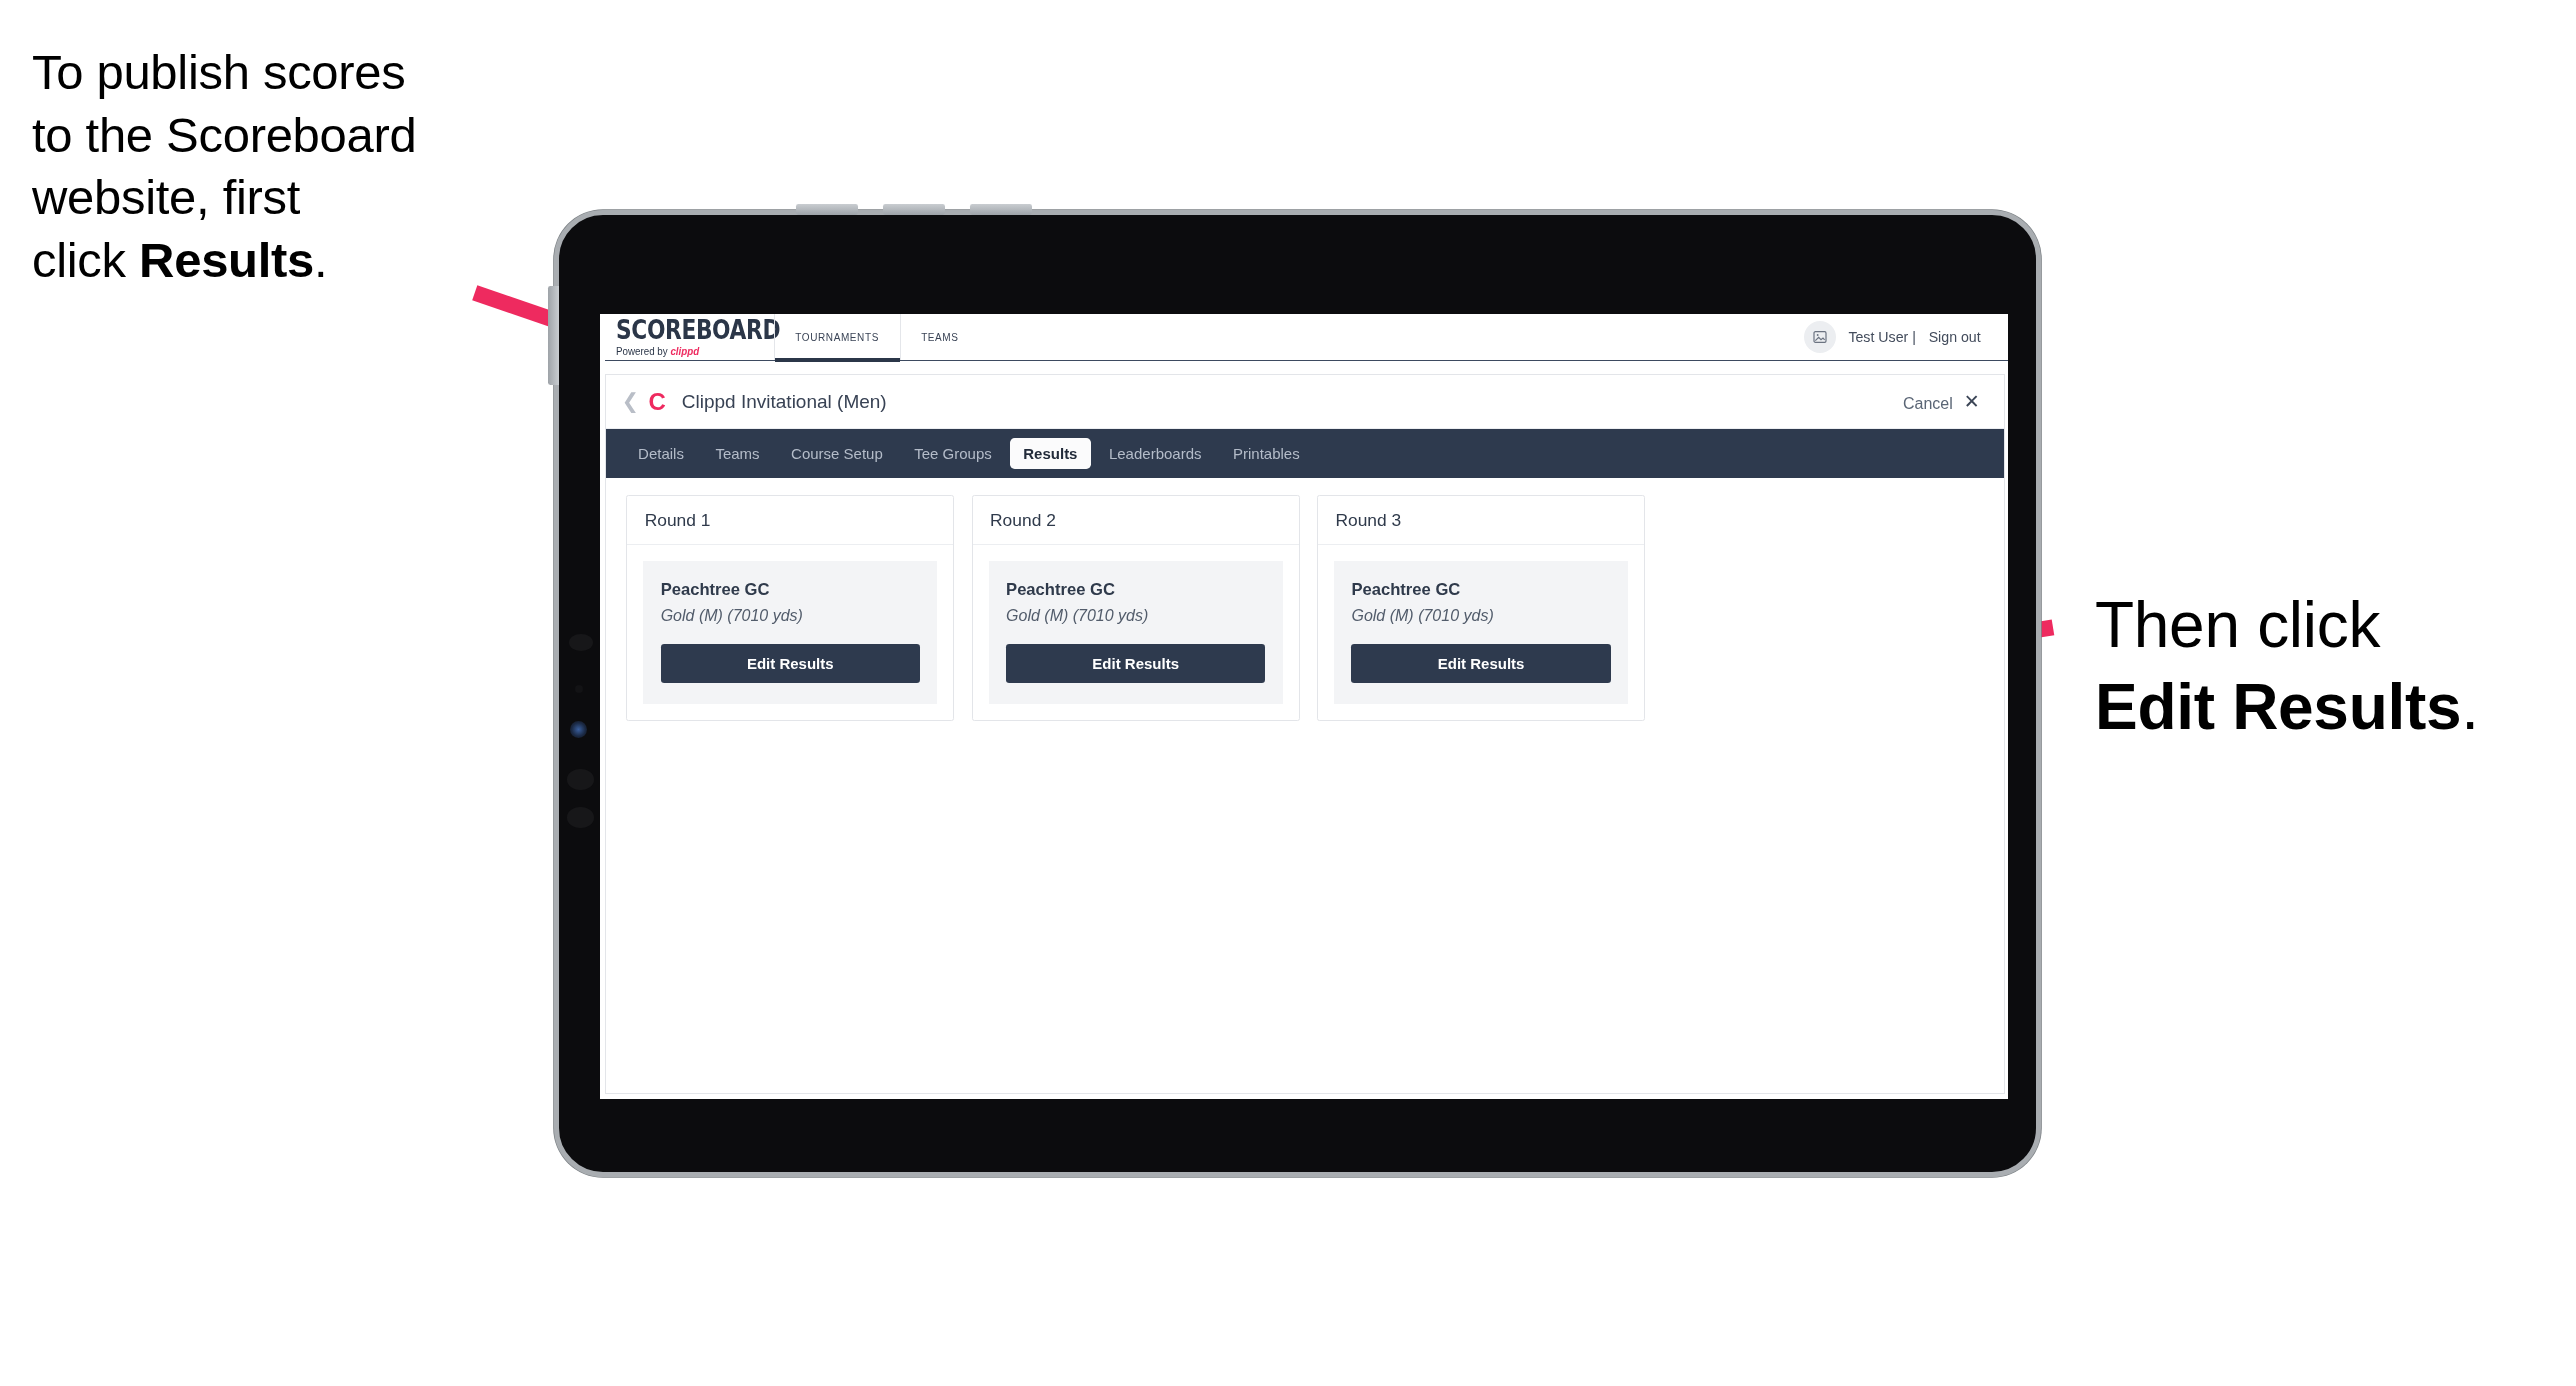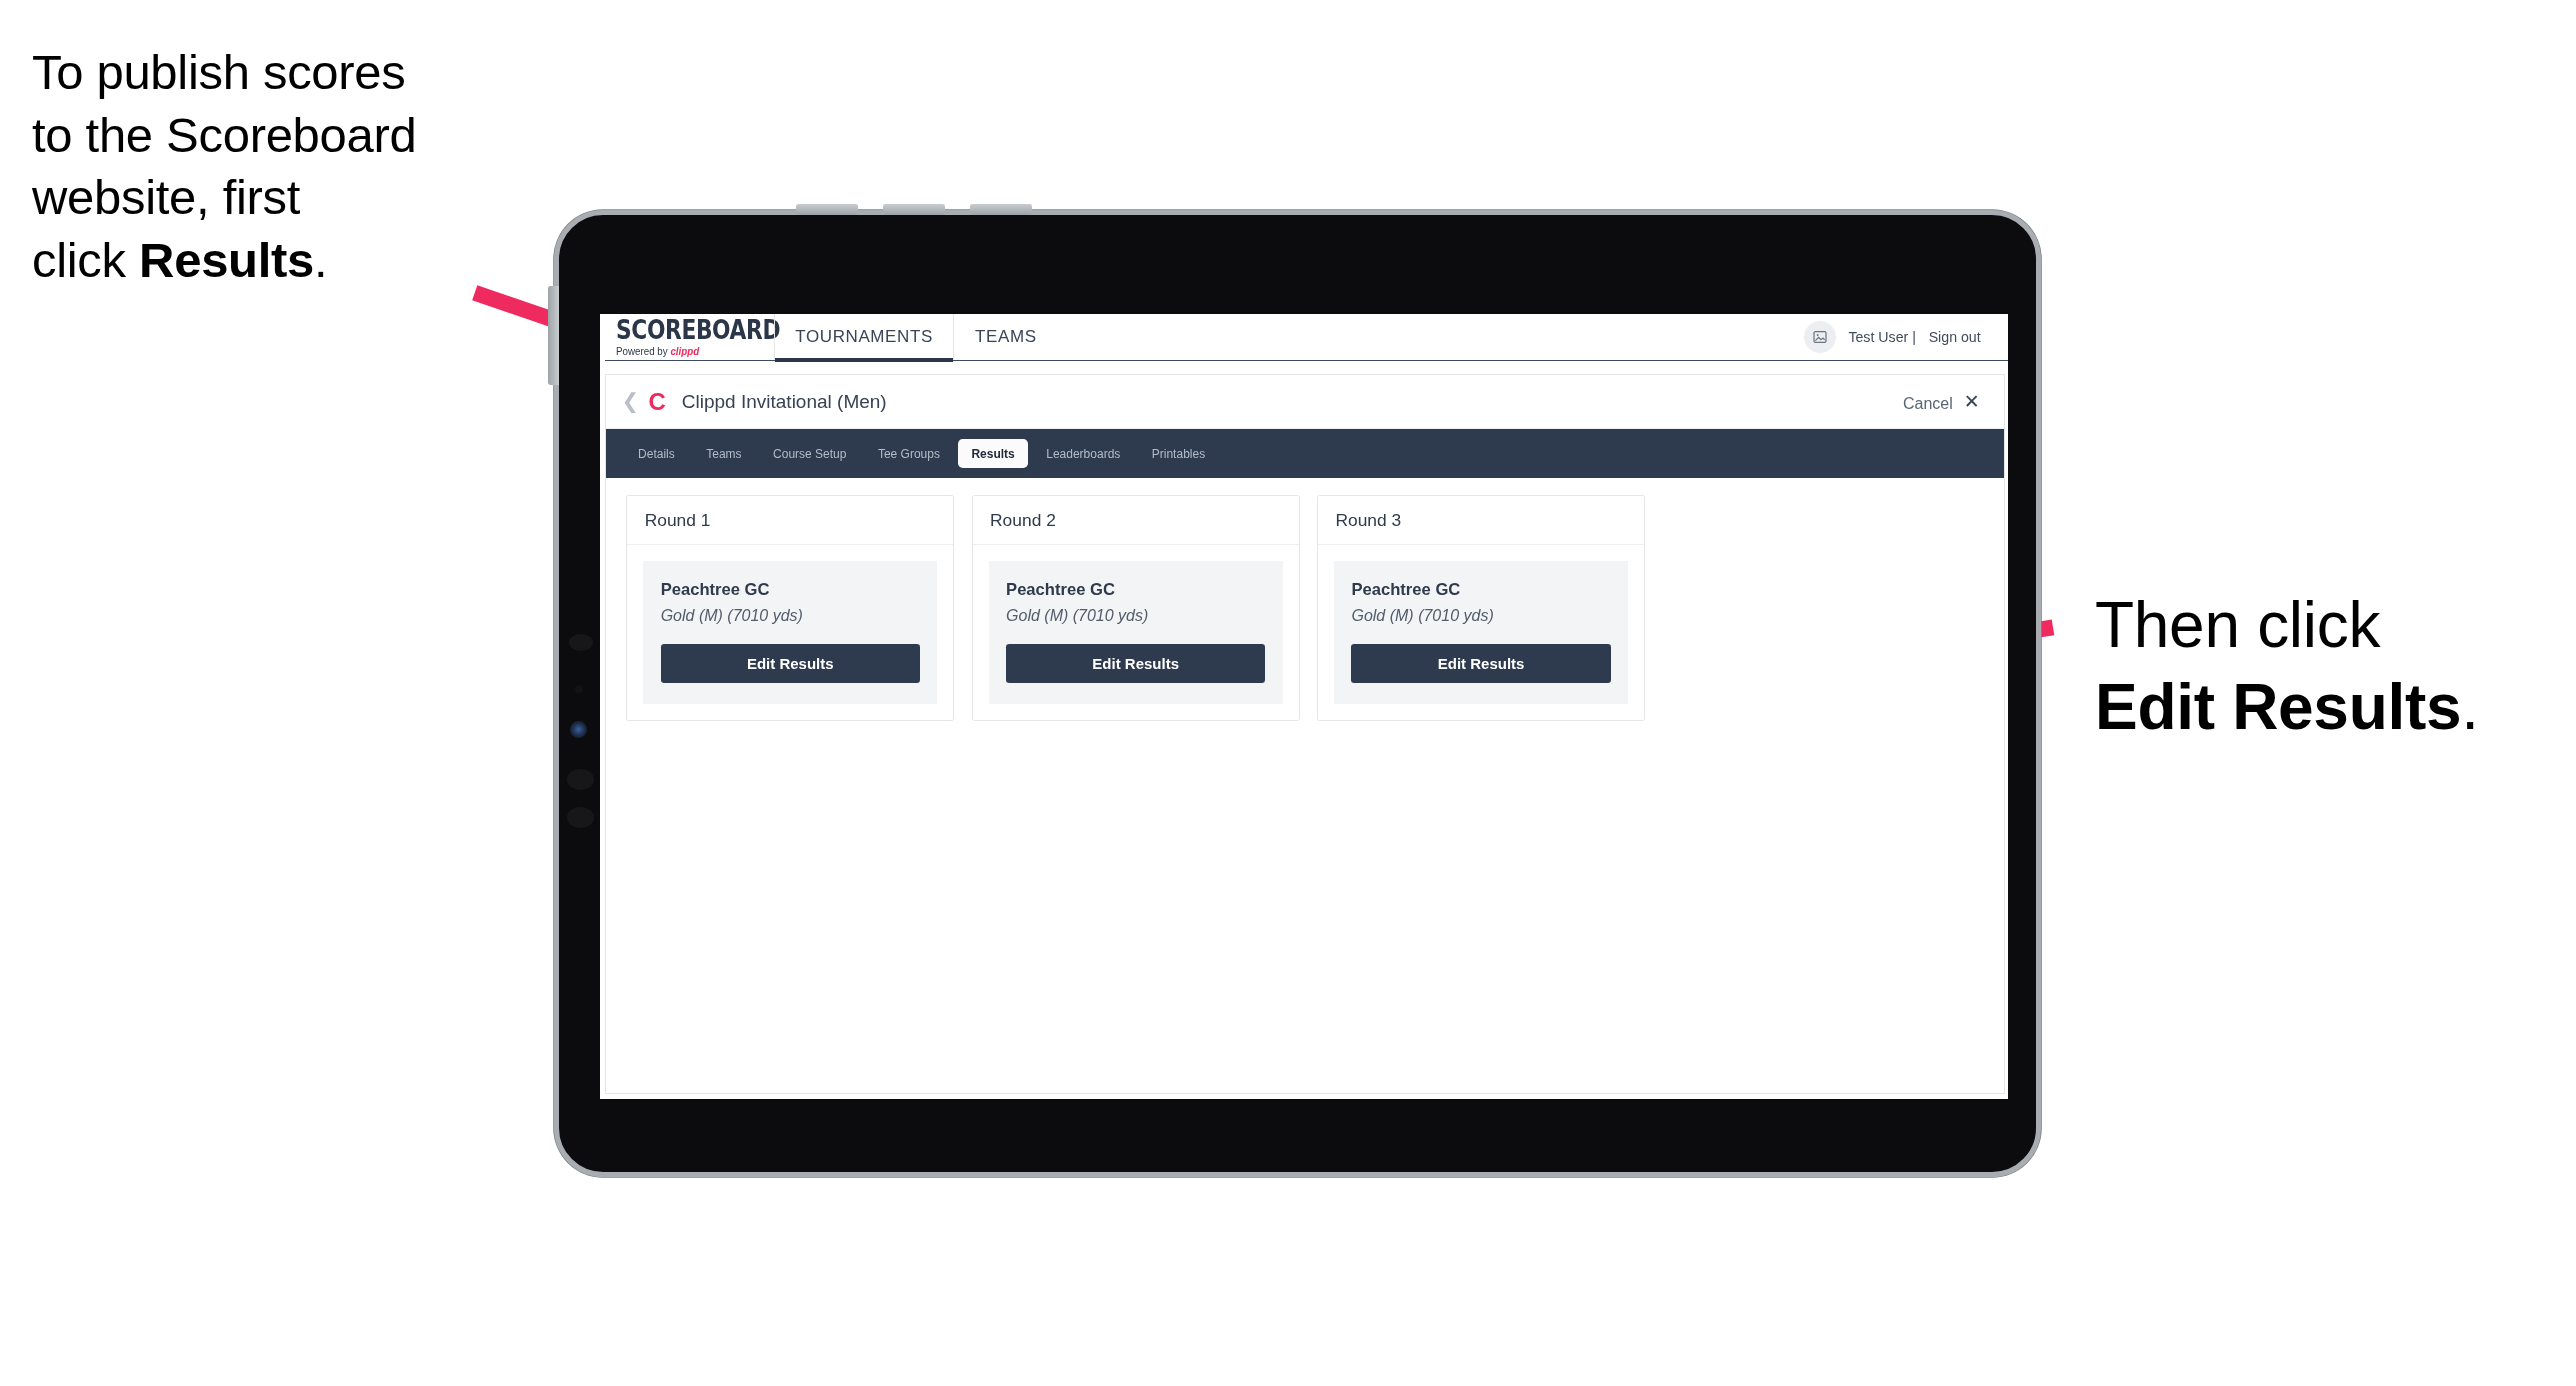--- a/index.html
+++ b/index.html
@@ -144,21 +144,21 @@
   #brand-sub .clippd {
     color: #ee2a5f;
     font-weight: 700;
     font-style: italic;
   }
   .top-tab {
     display: flex;
     align-items: center;
     justify-content: center;
     padding: 0 20.6px;
-    font-size: 17px;
+    font-size: 10px;
     letter-spacing: 0.6px;
     color: #3a4456;
     border-left: 0.8px solid #e4e6ea;
     box-sizing: border-box;
     position: relative;
   }
   .top-tab:last-of-type { border-right: 0.8px solid #e4e6ea; }
   .top-tab.active::after {
     content: "";
     position: absolute;
@@ -235,21 +235,21 @@
   #navbar {
     height: 49px;
     background: #2e3a4e;
     display: flex;
     align-items: center;
     padding-left: 19px;
     gap: 4.7px;
     box-sizing: border-box;
   }
   .ntab {
-    font-size: 12px;
+    font-size: 15px;
     color: #b4bcc9;
     padding: 7.1px 13.4px;
     border-radius: 4.7px;
     white-space: nowrap;
     text-align: center;
   }
   .ntab.active {
     background: #fbfbfc;
     color: #222b3a;
     font-weight: 700;

